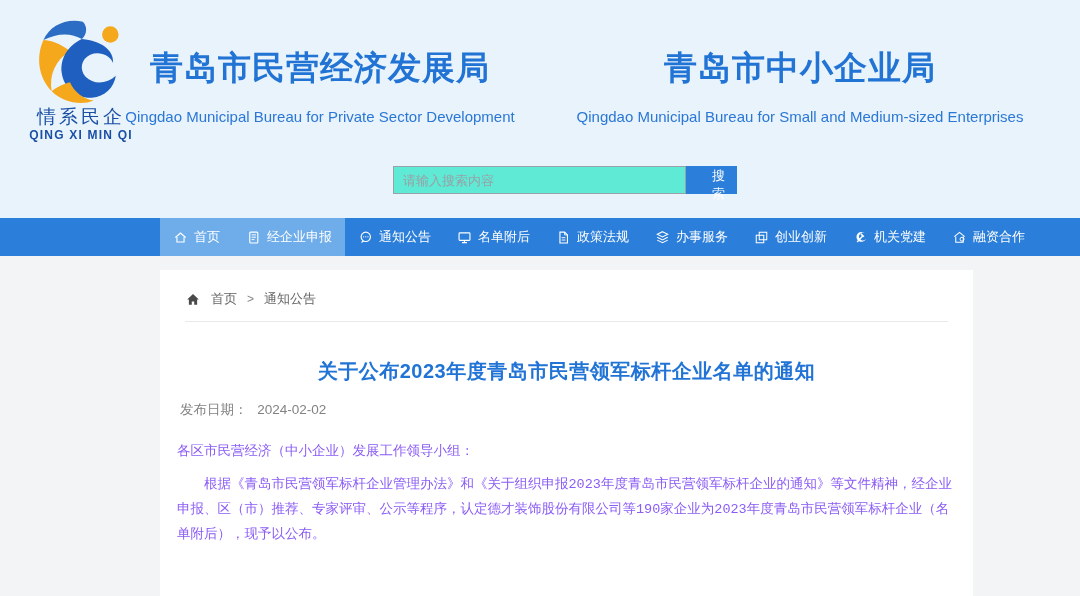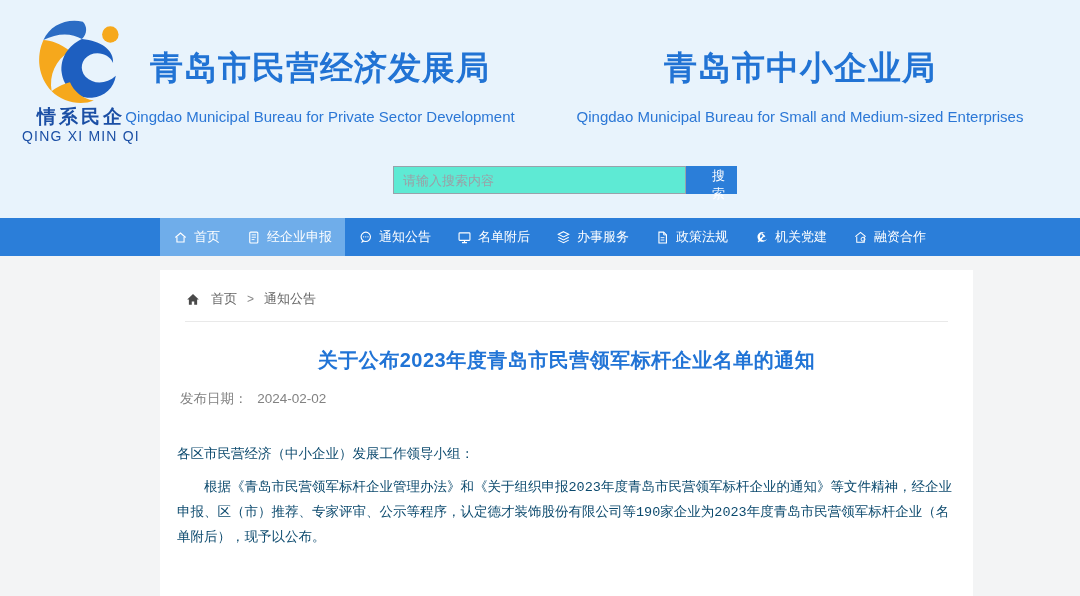--- a/index.html
+++ b/index.html
@@ -6,22 +6,22 @@
   html,body { margin:0; padding:0; }
   body {
     width:1080px; height:596px; overflow:hidden;
     font-family:"Liberation Sans","DejaVu Sans",sans-serif;
     background:#f3f4f5;
   }
   
   .header { position:relative; width:1080px; height:218px; background:#e8f3fc; }
   .logo-wrap { position:absolute; left:16px; top:18px; width:130px; text-align:center; }
   .logo-svg { width:92px; height:88px; display:block; margin:0 auto; }
-  .logo-cn { color:#1b4fa5; font-weight:bold; font-size:19px; letter-spacing:3px; line-height:22px; }
-  .logo-en { color:#1b4fa5; font-weight:normal; font-size:14px; letter-spacing:1.2px; }
+  .logo-cn { color:#1b4fa5; font-weight:normal; font-size:19px; letter-spacing:3px; line-height:22px; }
+  .logo-en { color:#1b4fa5; font-weight:bold; font-size:12px; letter-spacing:1.2px; }
   .bureau { position:absolute; top:46px; text-align:center; }
   .bureau-left { left:100px; width:440px; }
   .bureau-right { left:540px; width:520px; }
   .bureau-title { color:#2173d4; font-size:33px; font-weight:bold; letter-spacing:1px; }
   .bureau-sub { color:#2b77d6; font-size:15px; margin-top:17px; }
   .search-row { position:absolute; left:393px; top:166px; display:flex; }
   .search-input {
     width:293px; height:28px; border:1px solid #98a2ab; background:#5eead4;
     padding:0 9px; font-size:13px; color:#444; outline:none;
   }
@@ -42,24 +42,24 @@
   
   .main { width:1080px; height:340px; background:#f3f4f5; }
   .card {
     margin-left:160px; width:813px; height:326px; margin-top:14px;
     background:#fff; padding:18px 17px 0 17px;
   }
   .breadcrumb { display:flex; align-items:center; gap:10px; padding:2px 8px 0; color:#666; font-size:13px; }
   .breadcrumb svg { width:16px; height:15px; display:block; }
   .crumb-sep { color:#888; font-size:12px; }
   .divider { height:1px; background:#e9e9e9; margin:13px 8px 0; }
-  .article-title { margin-top:25px; text-align:center; color:#2174d6; font-size:20px; font-weight:bold; letter-spacing:0.5px; }
+  .article-title { margin-top:36px; text-align:center; color:#2174d6; font-size:20px; font-weight:bold; letter-spacing:0.5px; }
   .date-row { margin-top:16px; text-align:left; color:#828282; font-size:13.5px; }
   .date-row span { margin:0 3px; }
-  .article-body { margin-top:33px; color:#0c4a6e; font-size:13.5px; line-height:25px; }
+  .article-body { margin-top:19px; color:#8b5cf6; font-size:13.5px; line-height:25px; }
   .article-body p { margin:0; }
   .article-body p + p { margin-top:9px; }
   .article-body p.indent { text-indent:2em;font-family:Liberation Mono, monospace; }
 </style>
 </head>
 <body>
 
 <div class="header">
 
   <div class="logo-wrap">
@@ -120,33 +120,40 @@
     </div>
     <div class="nav-item">
       <svg viewBox="0 0 16 16">
         <rect x="2.2" y="3" width="11.6" height="8" rx="0.8" fill="none" stroke="#fff" stroke-width="1.2"></rect>
         <path d="M8 11v2.2 M5.3 13.4h5.4" stroke="#fff" stroke-width="1.2" fill="none"></path>
       </svg>
       <span>名单附后</span>
     </div>
     <div class="nav-item">
       <svg viewBox="0 0 16 16">
+        <path d="M4.2 2.2 h5 l3 3 v8.6 H4.2 Z" fill="none" stroke="#fff" stroke-width="1.2"></path>
+        <path d="M9.2 2.2 v3 h3" fill="none" stroke="#fff" stroke-width="1"></path>
+        <path d="M6 8.2h4 M6 10.7h4" stroke="#fff" stroke-width="1" fill="none"></path>
+      </svg>
+      <span>政策法规</span>
+    </div>
+    <div class="nav-item">
+      <svg viewBox="0 0 16 16">
         <path d="M8 1.8 13.6 4.6 8 7.4 2.4 4.6 Z" fill="none" stroke="#fff" stroke-width="1.1"></path>
         <path d="M2.4 7.8 8 10.6 13.6 7.8" fill="none" stroke="#fff" stroke-width="1.1"></path>
         <path d="M2.4 10.8 8 13.6 13.6 10.8" fill="none" stroke="#fff" stroke-width="1.1"></path>
       </svg>
       <span>办事服务</span>
     </div>
     <div class="nav-item">
       <svg viewBox="0 0 16 16">
-        <path d="M4.2 2.2 h5 l3 3 v8.6 H4.2 Z" fill="none" stroke="#fff" stroke-width="1.2"></path>
-        <path d="M9.2 2.2 v3 h3" fill="none" stroke="#fff" stroke-width="1"></path>
-        <path d="M6 8.2h4 M6 10.7h4" stroke="#fff" stroke-width="1" fill="none"></path>
+        <rect x="5.6" y="2.4" width="8" height="8" fill="none" stroke="#fff" stroke-width="1.1"></rect>
+        <rect x="2.4" y="5.6" width="8" height="8" fill="none" stroke="#fff" stroke-width="1.1"></rect>
       </svg>
-      <span>政策法规</span>
+      <span>创业创新</span>
     </div>
     <div class="nav-item">
       <svg viewBox="0 0 16 16">
         <path d="M12.6 3.4 A5.3 5.3 0 1 0 13.9 9.4 A4.1 4.1 0 1 1 12.6 3.4 Z" fill="#fff"></path>
         <path d="M4.4 12.8 10.6 6.2" stroke="#fff" stroke-width="1.4" fill="none"></path>
         <path d="M8.6 3.2 12.2 6.6 10.7 7.6 7.8 4.6 Z" fill="#fff"></path>
       </svg>
       <span>机关党建</span>
     </div>
     <div class="nav-item">

